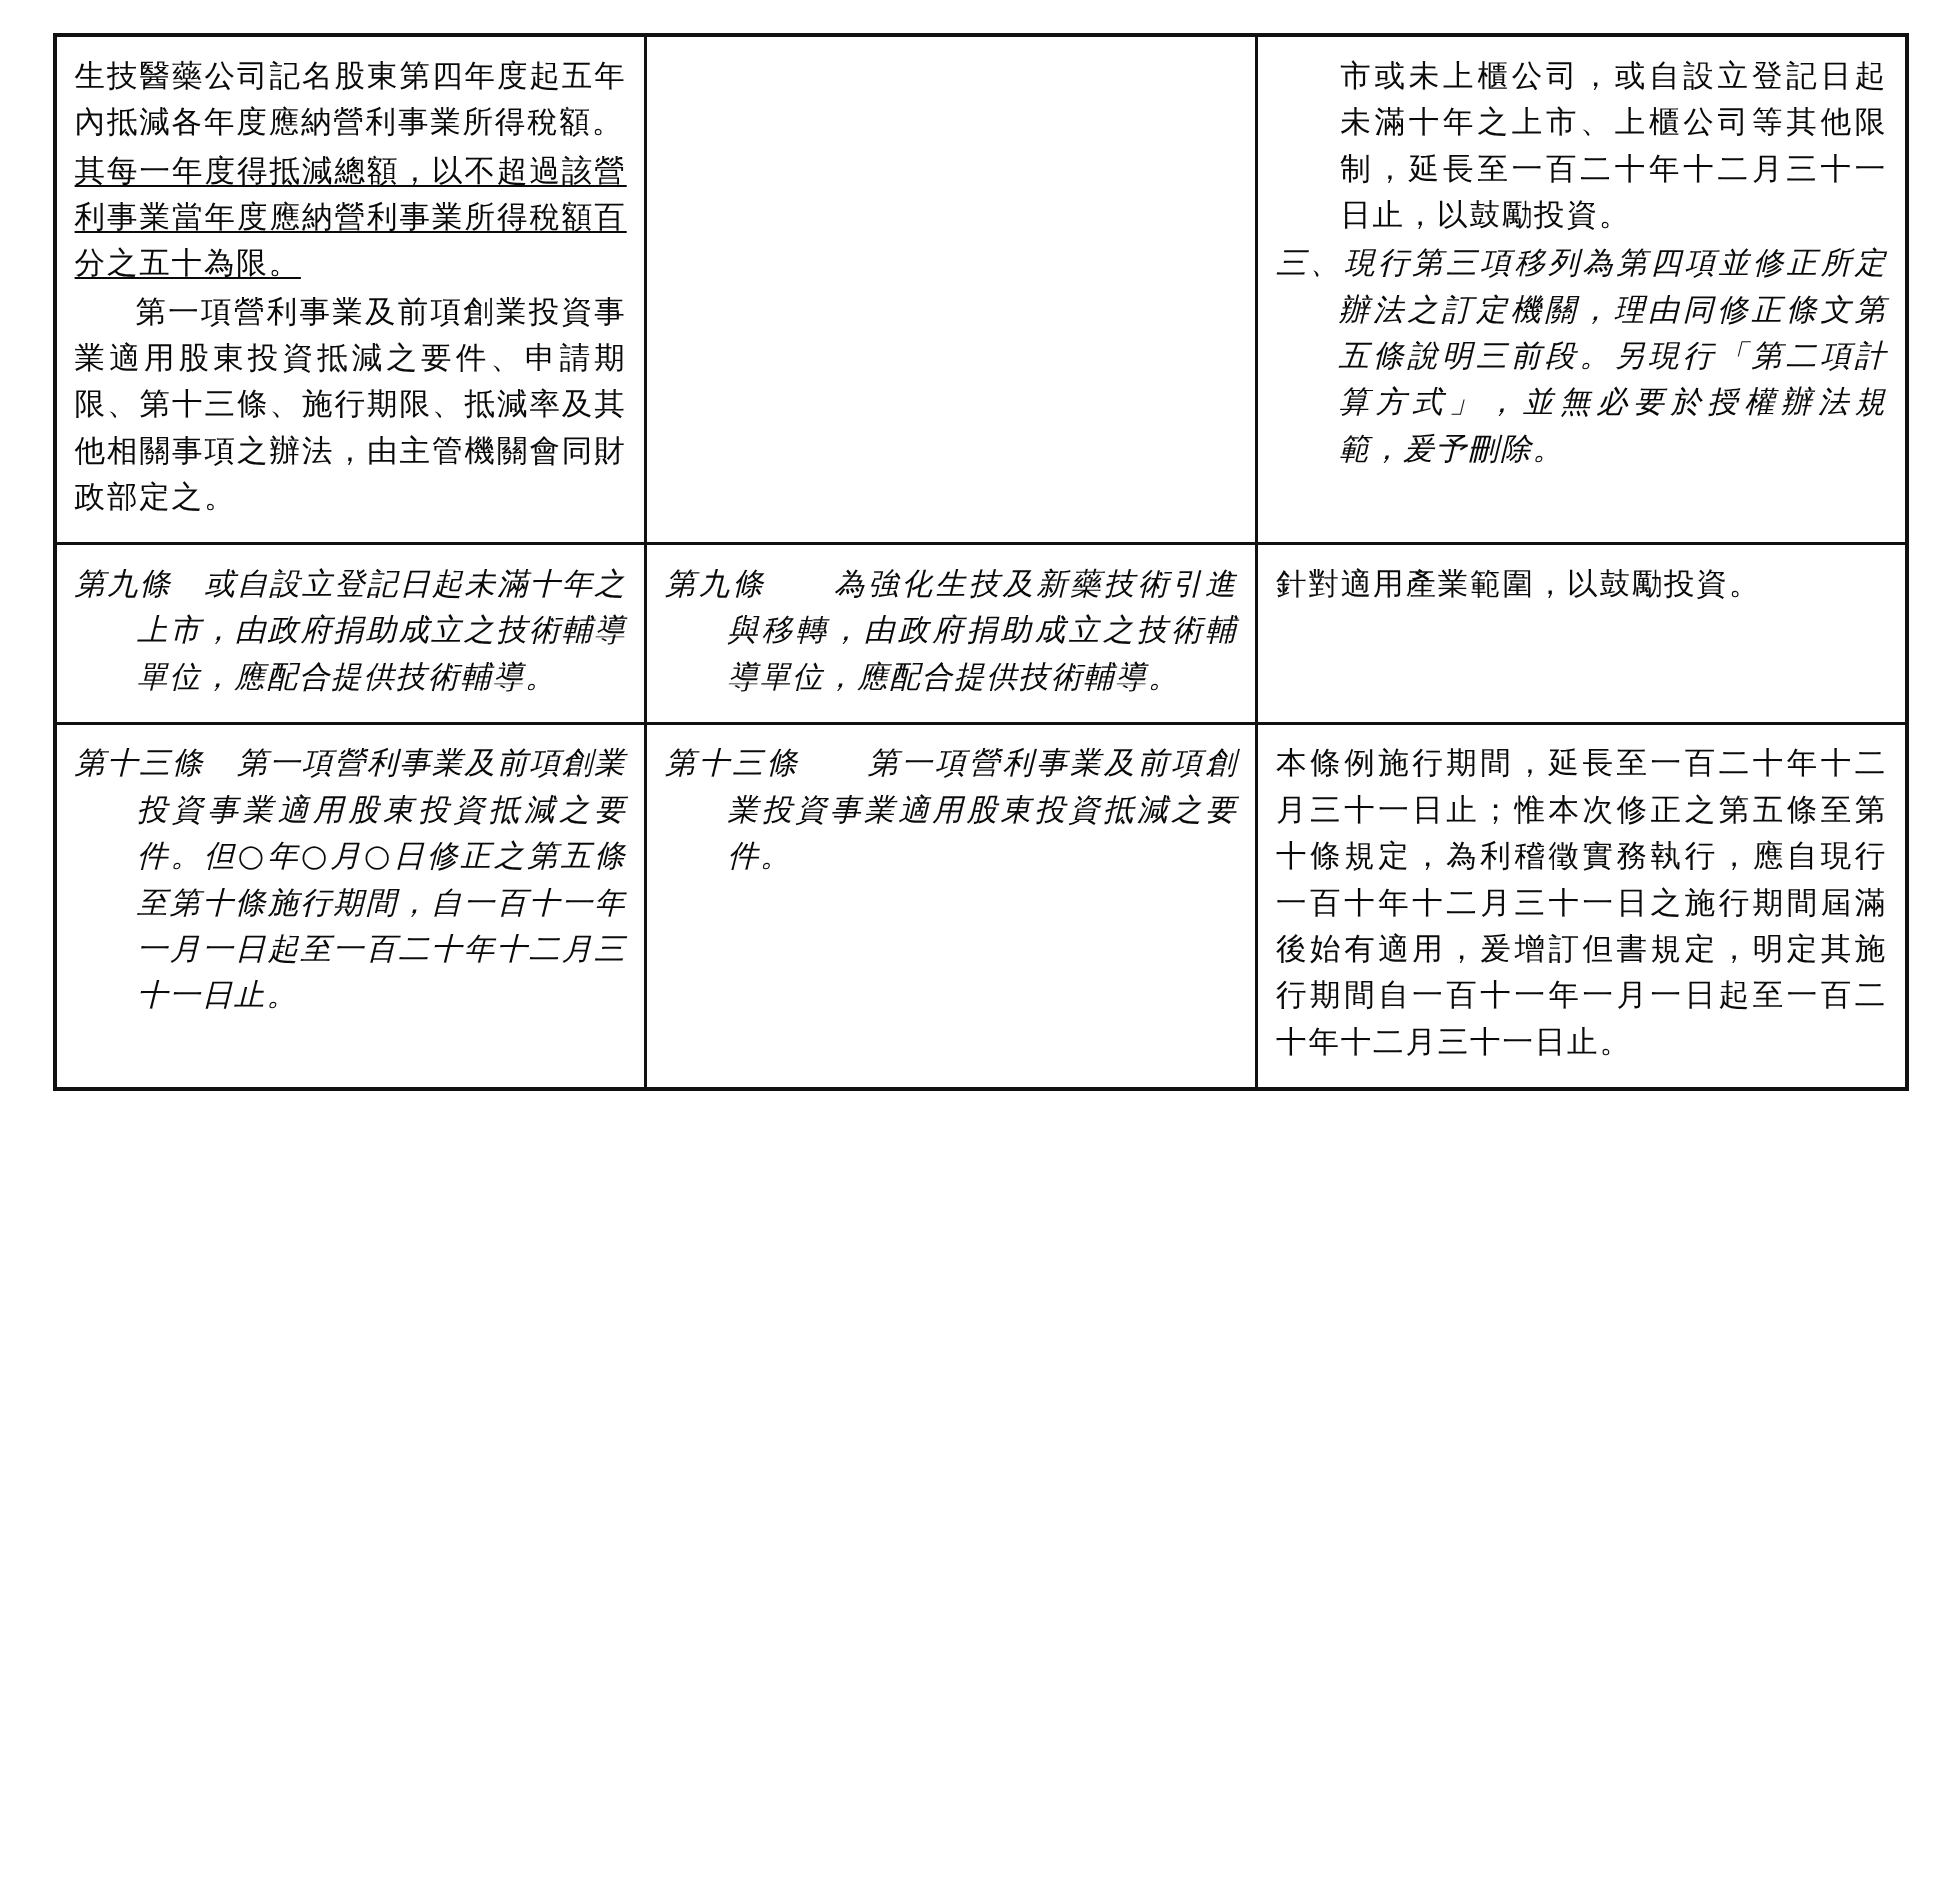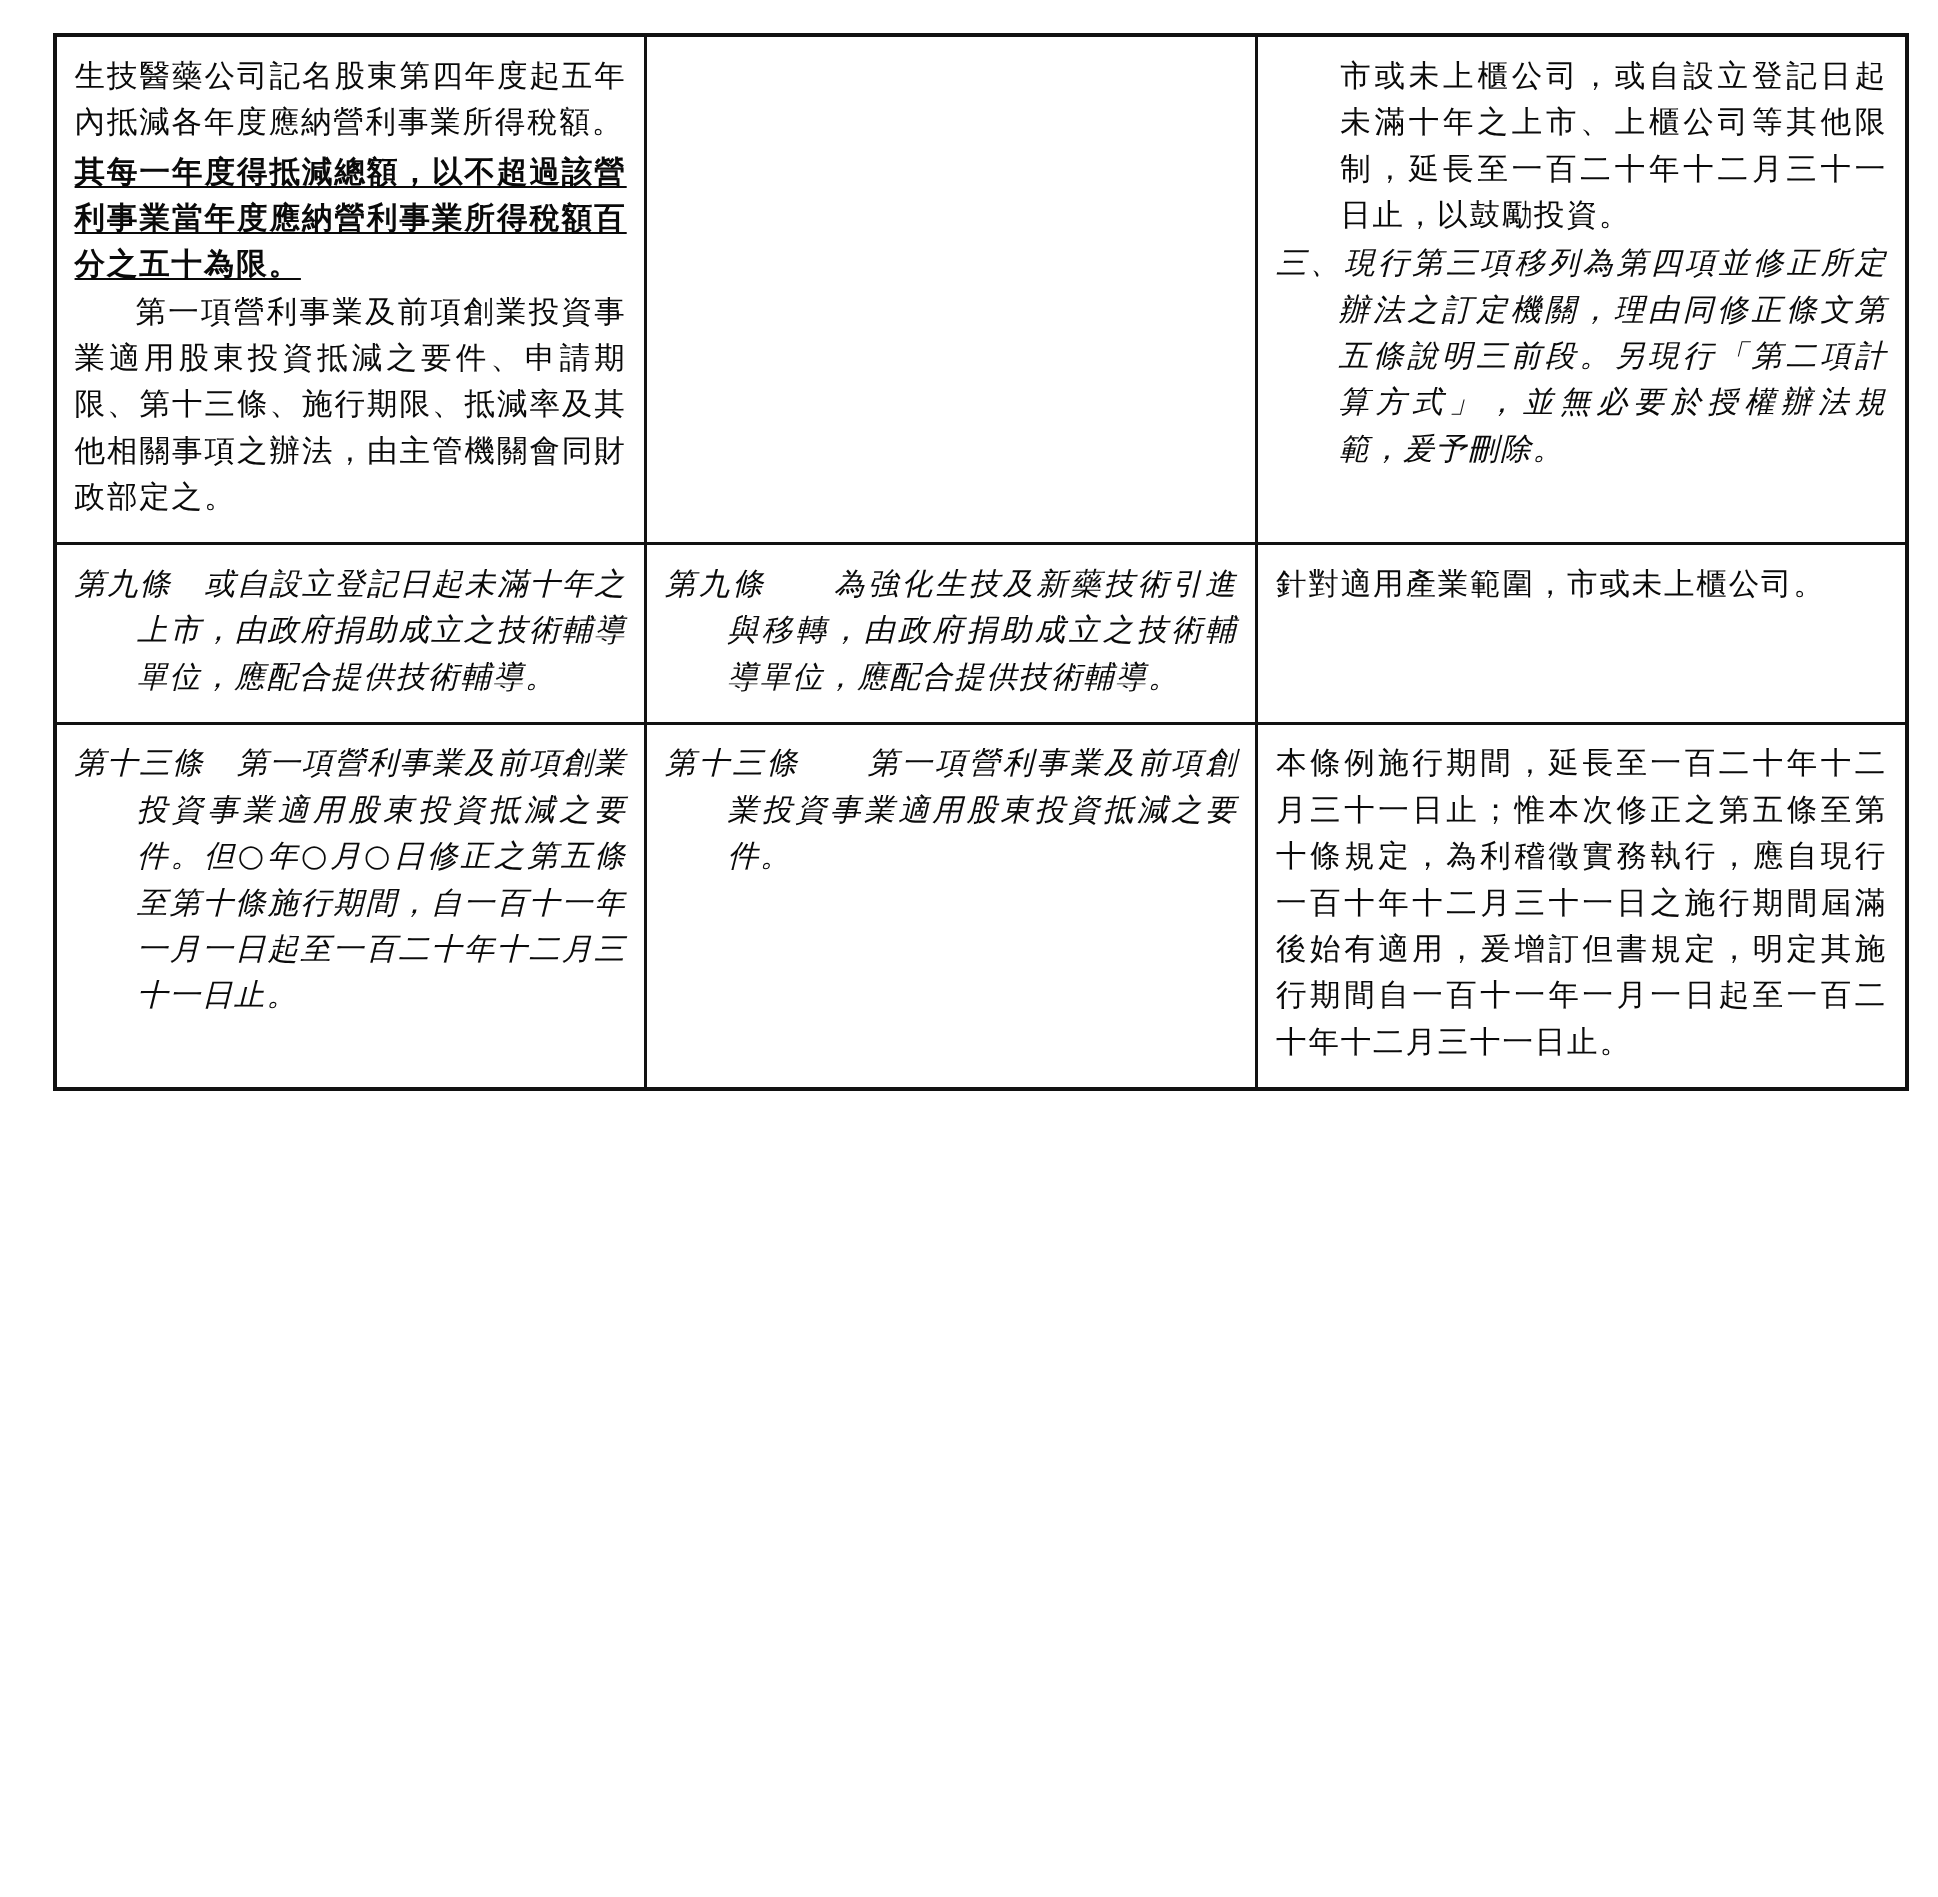--- a/index.html
+++ b/index.html
@@ -52,21 +52,20 @@
     font-style: italic;
   }
   .hang2 {
     padding-left: 2.1em;
     text-indent: 0;
   }
   .u {
     text-decoration: underline;
     text-underline-offset: 3.9px;
     text-decoration-thickness: 2px;
-    font-weight: bold;
   }
   .spacer-cell { }
 </style>
 </head>
 <body>
 
 <div class="page">
   <table class="doc-table">
     <colgroup>
       <col class="c1">
@@ -89,21 +88,21 @@
       </tr>
 
       <tr>
         <td>
           <p class="para hang">第九條　或自設立登記日起未滿十年之上市，由政府捐助成立之技術輔導單位，應配合提供技術輔導。</p>
         </td>
         <td>
           <p class="para hang">第九條　　為強化生技及新藥技術引進與移轉，由政府捐助成立之技術輔導單位，應配合提供技術輔導。</p>
         </td>
         <td>
-          <p class="para">針對適用產業範圍，市或未上櫃公司。</p>
+          <p class="para">針對適用產業範圍，以鼓勵投資。</p>
         </td>
       </tr>
 
       <tr>
         <td>
           <p class="para hang">第十三條　第一項營利事業及前項創業投資事業適用股東投資抵減之要件。但○年○月○日修正之第五條至第十條施行期間，自一百十一年一月一日起至一百二十年十二月三十一日止。</p>
         </td>
         <td>
           <p class="para hang">第十三條　　第一項營利事業及前項創業投資事業適用股東投資抵減之要件。</p>
         </td>

